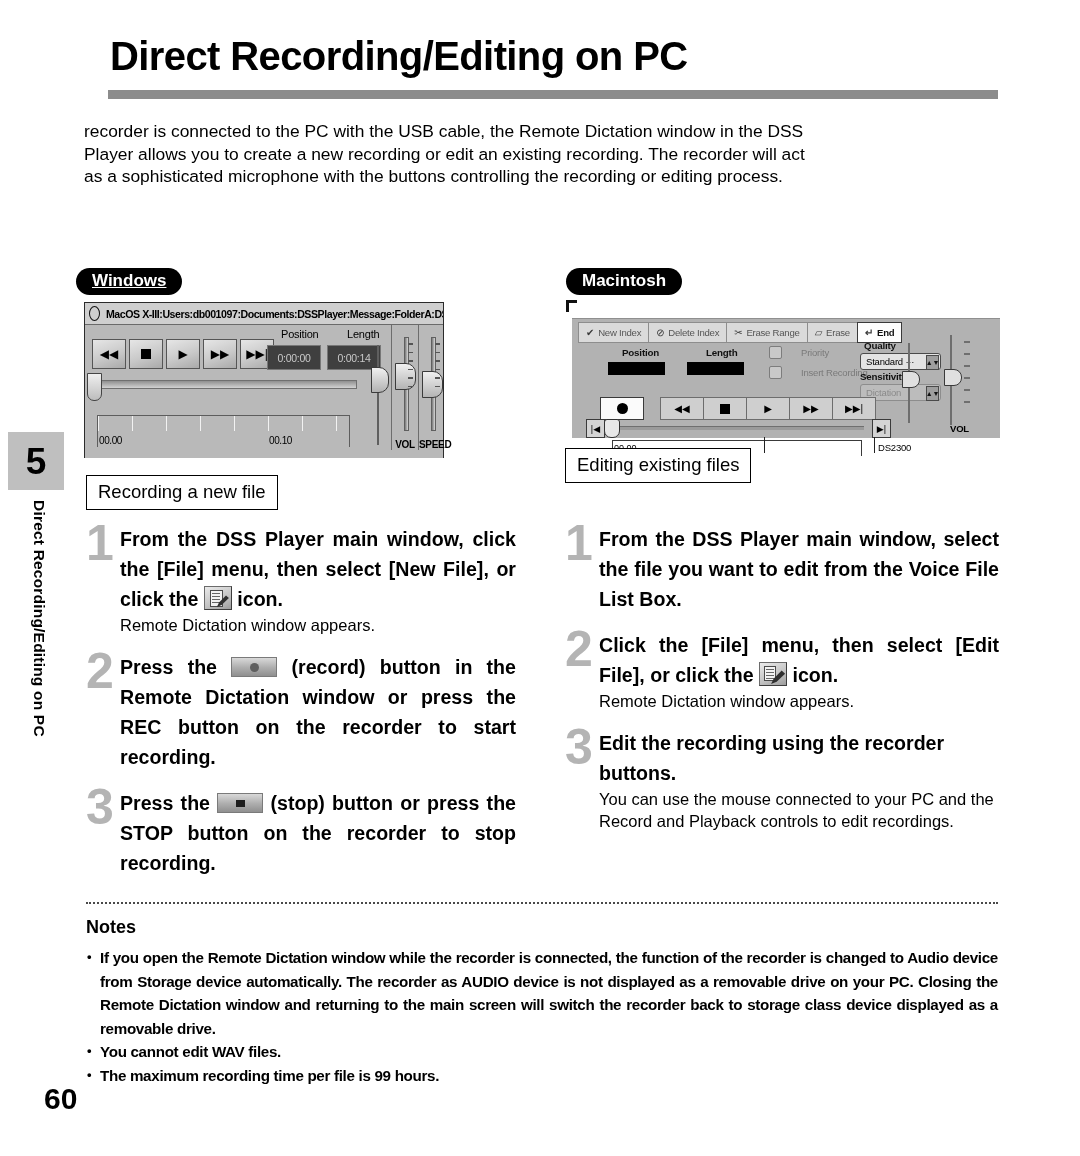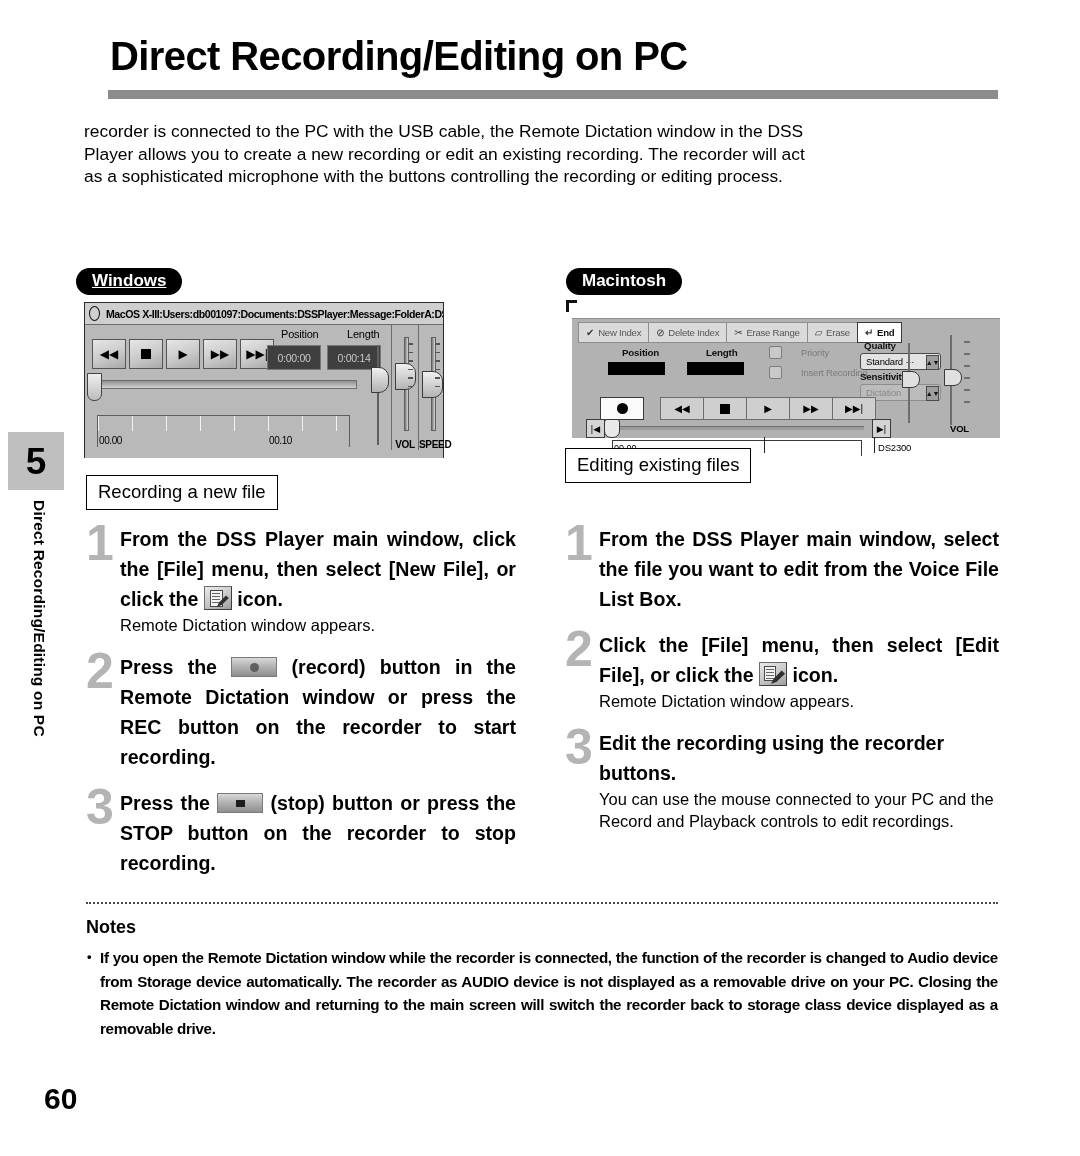--- a/index.html
+++ b/index.html
@@ -706,13 +706,15 @@
     <div class="step-num">3</div>
     <div class="step-title noj">Edit the recording using the recorder buttons.</div>
     <div class="step-sub tight">You can use the mouse connected to your PC and the Record and Playback controls to edit recordings.</div>
   </div>
 </div>
 
 <div class="dotted-rule"></div>
 <div class="notes-title">Notes</div>
 <div class="notes-list">
   <div class="note-item">If you open the Remote Dictation window while the recorder is connected, the function of the recorder is changed to Audio device from Storage device automatically. The recorder as AUDIO device is not displayed as a removable drive on your PC. Closing the Remote Dictation window and returning to the main screen will switch the recorder back to storage class device displayed as a removable drive.</div>
+  <div class="note-item single">You cannot edit WAV files.</div>
+  <div class="note-item single">The maximum recording time per file is 99 hours.</div>
 </div>
 
 </body></html>

